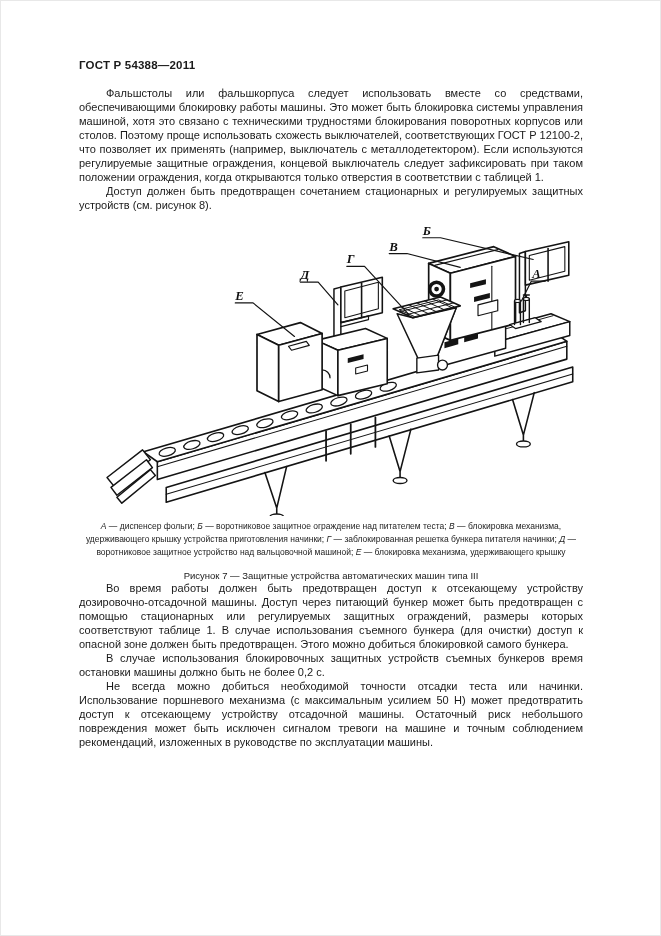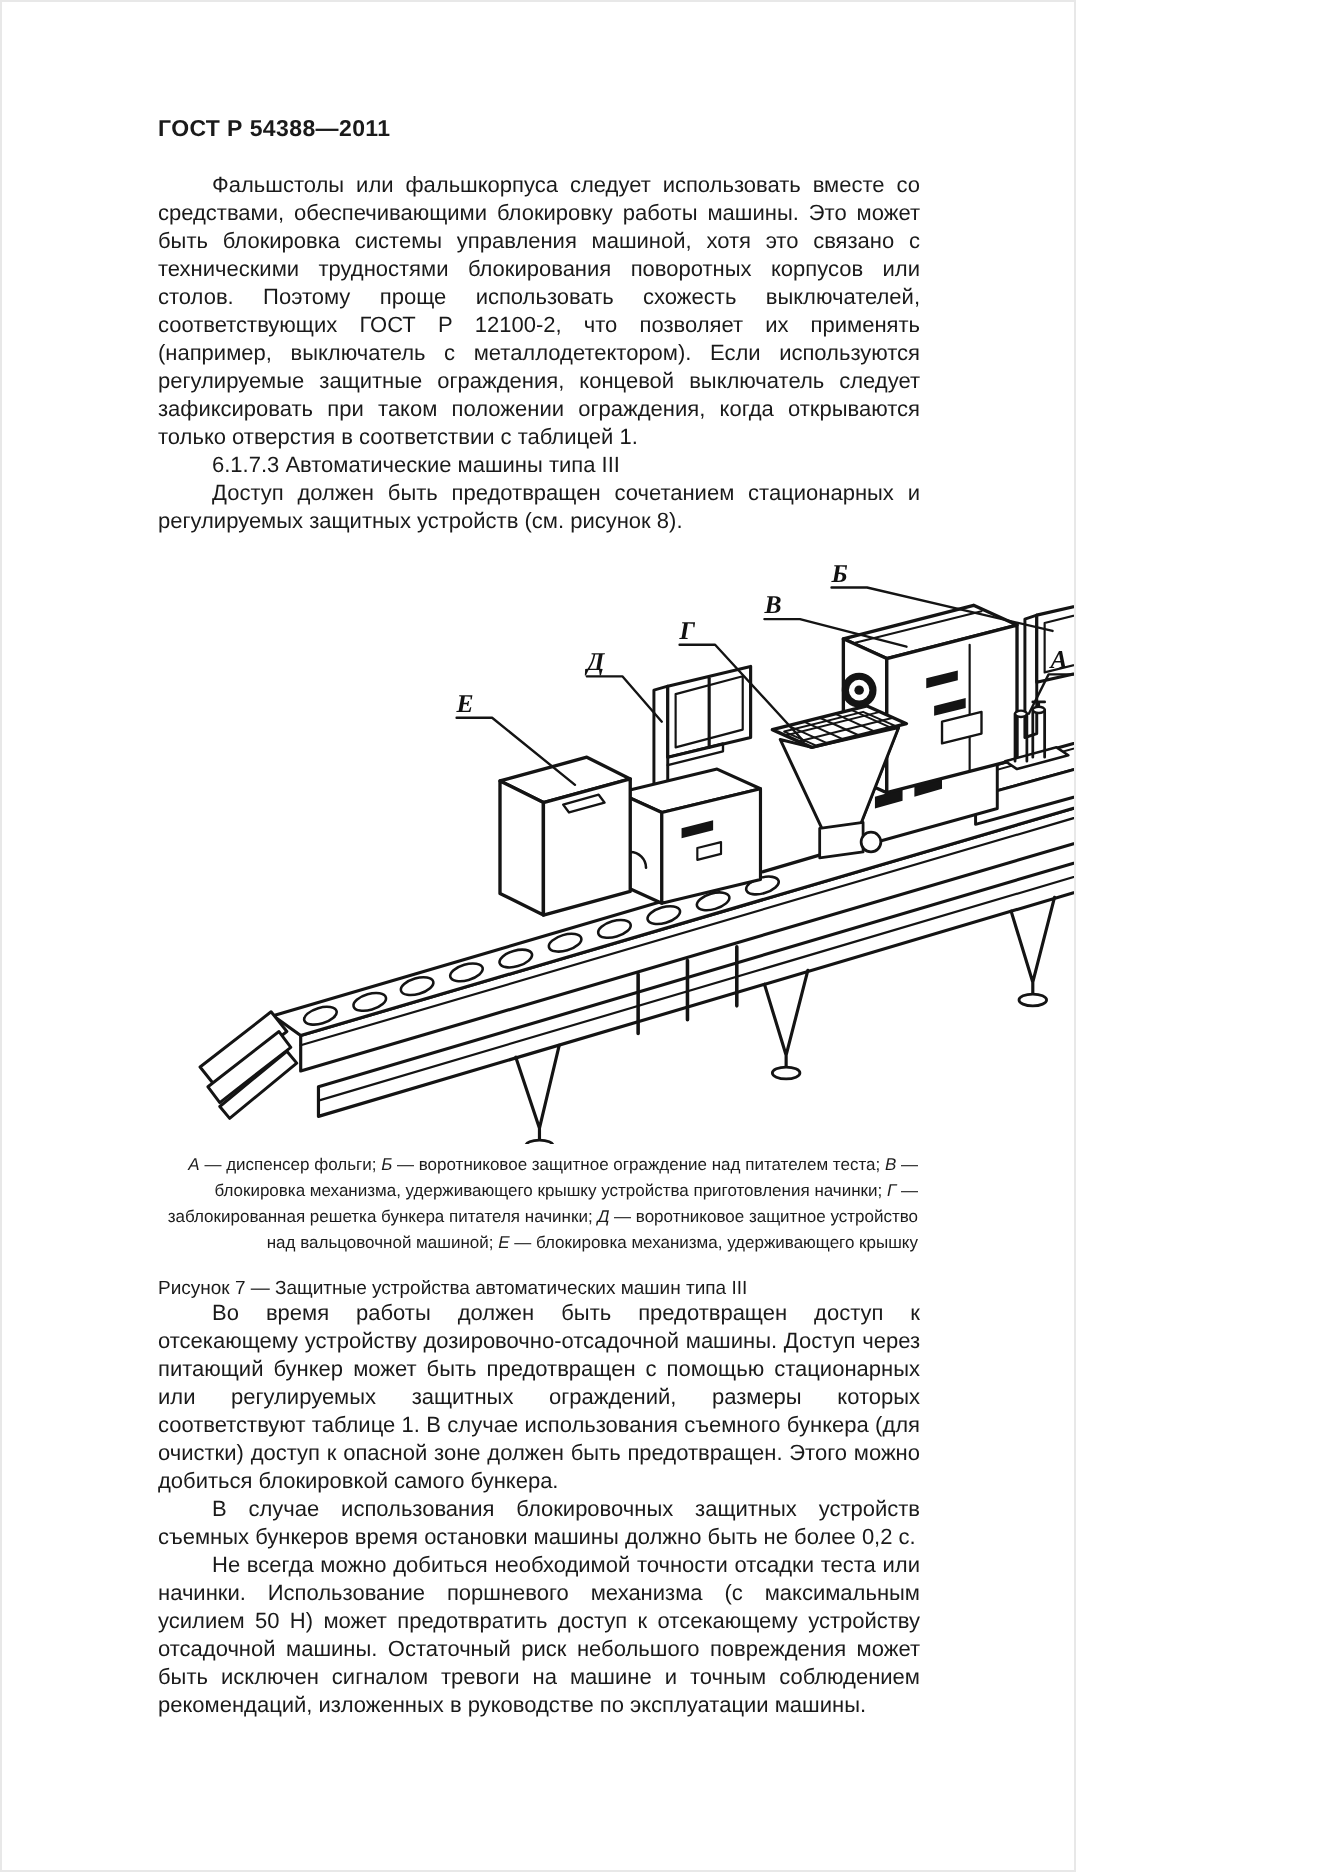--- a/index.html
+++ b/index.html
@@ -1,18 +1,18 @@
 <!DOCTYPE html>
 <html lang="ru"><head>
 <meta charset="utf-8">
 <style>
   html,body{margin:0;padding:0;background:#fff;}
   .page{
     position:relative;
-    width:538px;height:936px;
+    width:661px;height:936px;
     box-sizing:border-box;
     padding:58px 77px 0 78px;
     background:#fff;
     border:1px solid #e8e8e8;
     font-family:"Liberation Sans", sans-serif;
     color:#1a1a1a;
     overflow:hidden;
   }
   .doc-header{
     font-size:11.5px;font-weight:bold;letter-spacing:.2px;
@@ -27,29 +27,29 @@
   .para + .para{margin-top:0;}
   .heading-plain{font-weight:normal;}
   .heading-bold{font-weight:bold;margin-top:30px;}
   figure.fig{
     margin:8px 0 0 0;padding:0;
   }
   .fig svg{display:block;margin:0 auto;}
   .fig-caption{
     margin-top:4px;
     font-size:8.5px;line-height:13px;
-    text-align:right;
+    text-align:center;
     color:#1c1c1c;
     padding:0 1px;
   }
   .fig-caption i{font-style:italic;}
   .fig-title{
     margin-top:11px;
     font-size:9.5px;
-    text-align:left;
+    text-align:center;
   }
   .page-number{
     margin-top:9px;
     font-size:10.5px;
   }
   .dline{stroke:#141414;fill:none;stroke-linecap:round;stroke-linejoin:round;}
   .dshape{stroke:#141414;fill:#fff;stroke-linejoin:round;}
   .dfill{stroke:none;fill:#141414;}
   .dlabel{
     font-family:"Liberation Serif", serif;
@@ -58,21 +58,20 @@
   }
 </style>
 </head>
 <body>
 
 <div class="page">
 
   <div class="doc-header">ГОСТ Р 54388—2011</div>
 
   <p class="para">Фальшстолы или фальшкорпуса следует использовать вместе со средствами, обеспечивающими блокировку работы машины. Это может быть блокировка системы управления машиной, хотя это связано с техническими трудностями блокирования поворотных корпусов или столов. Поэтому проще использовать схожесть выключателей, соответствующих ГОСТ Р 12100-2, что позволяет их применять (например, выключатель с металлодетектором). Если используются регулируемые защитные ограждения, концевой выключатель следует зафиксировать при таком положении ограждения, когда открываются только отверстия в соответствии с таблицей 1.</p>
-  <p class="para heading-plain">6.1.7.3 Автоматические машины типа III</p>
   <p class="para">Доступ должен быть предотвращен сочетанием стационарных и регулируемых защитных устройств (см. рисунок 8).</p>
 
   <figure class="fig">
     <svg width="490" height="296" viewBox="0 0 490 300">
 
       <g>
         <polygon class="dshape" stroke-width="1.6" points="78,271 490,149 490,164 78,286"></polygon>
         <line class="dline" stroke-width="1.1" x1="78" y1="278" x2="490" y2="156"></line>
       </g>
 

